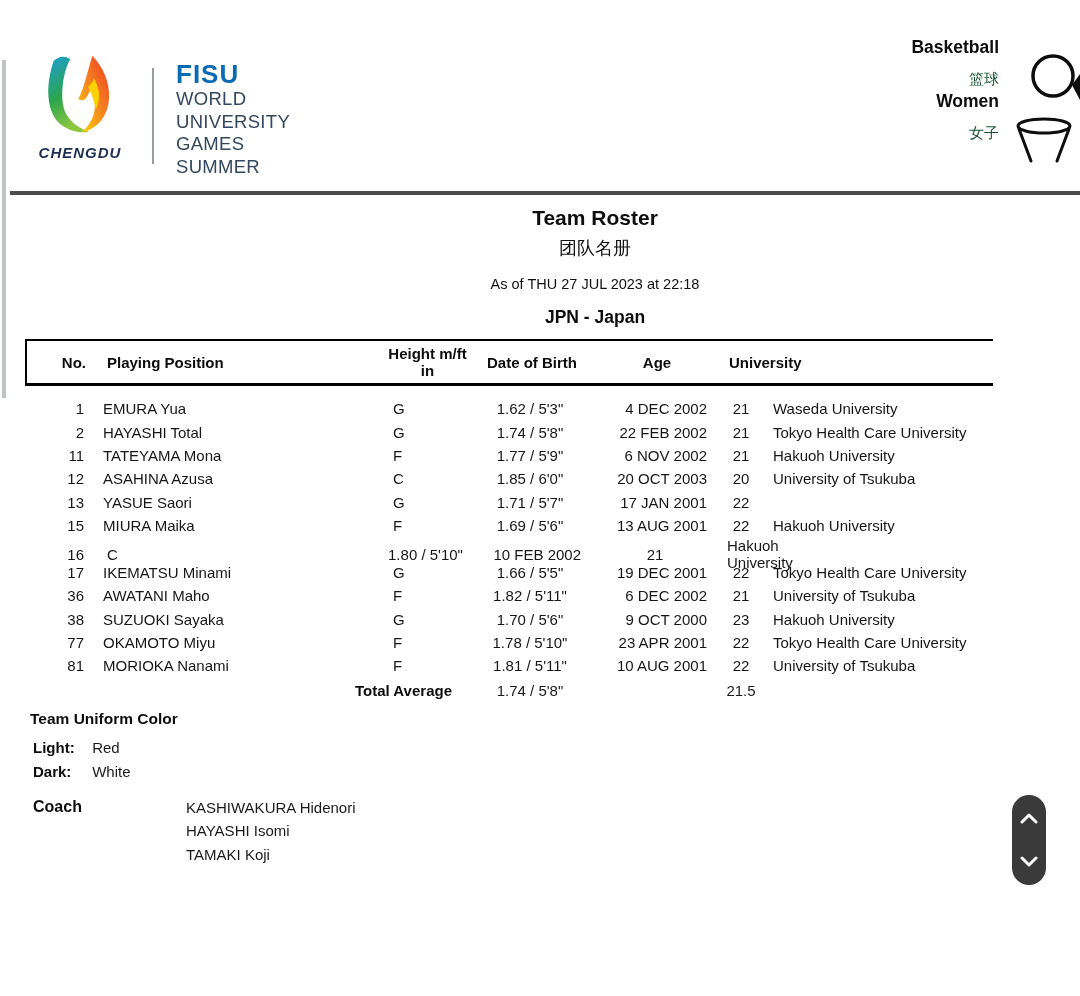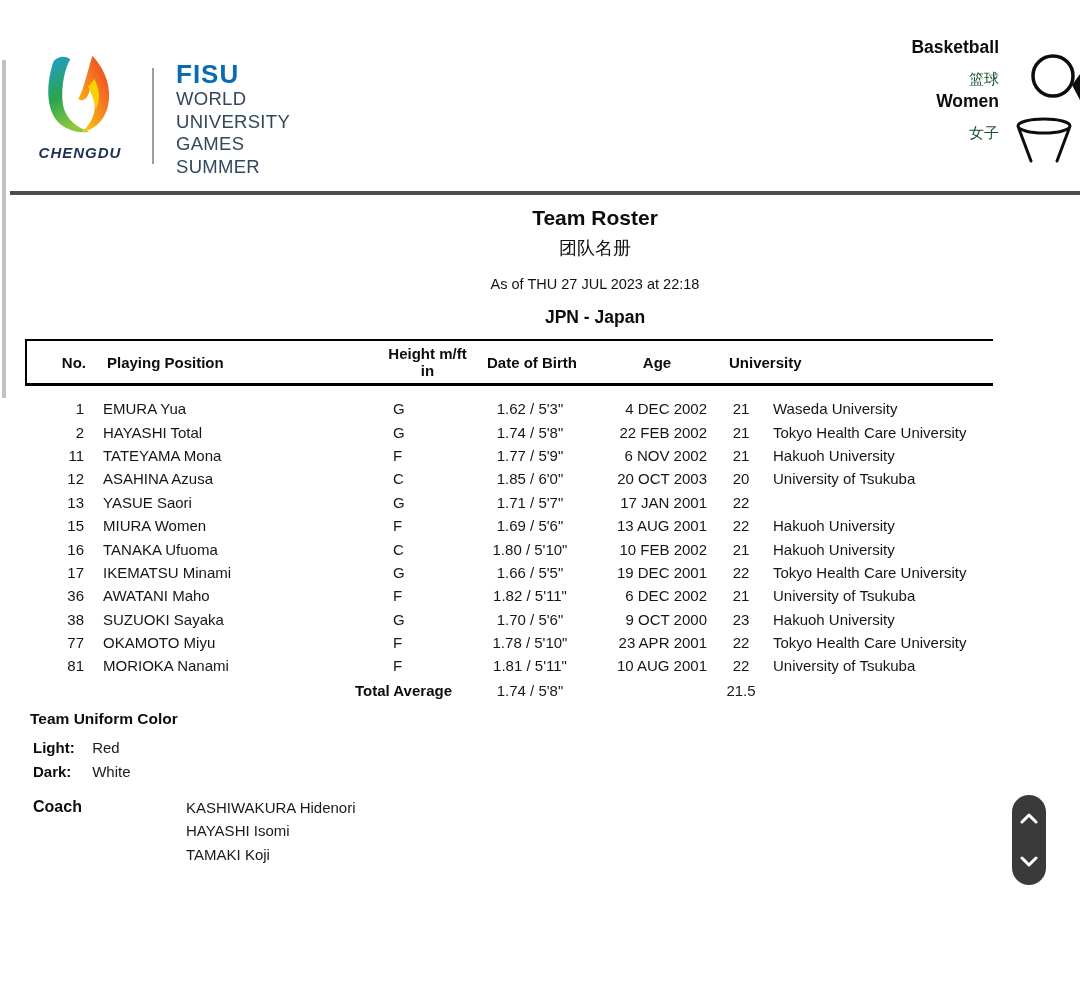--- a/index.html
+++ b/index.html
@@ -189,30 +189,29 @@
       <div class="trow">
         <div class="cell c-no">13</div>
         <div class="cell c-name">YASUE Saori</div>
         <div class="cell c-pos">G</div>
         <div class="cell c-height">1.71 / 5'7"</div>
         <div class="cell c-dob">17 JAN 2001</div>
         <div class="cell c-age">22</div>
       </div>
       <div class="trow">
         <div class="cell c-no">15</div>
-        <div class="cell c-name">MIURA Women</div>
+        <div class="cell c-name">MIURA Maika</div>
         <div class="cell c-pos">F</div>
         <div class="cell c-height">1.69 / 5'6"</div>
         <div class="cell c-dob">13 AUG 2001</div>
         <div class="cell c-age">22</div>
         <div class="cell c-university">Hakuoh University</div>
       </div>
       <div class="trow">
         <div class="cell c-no">16</div>
-        <div class="cell c-name">TANAKA Ufuoma</div>
         <div class="cell c-pos">C</div>
         <div class="cell c-height">1.80 / 5'10"</div>
         <div class="cell c-dob">10 FEB 2002</div>
         <div class="cell c-age">21</div>
         <div class="cell c-university">Hakuoh University</div>
       </div>
       <div class="trow">
         <div class="cell c-no">17</div>
         <div class="cell c-name">IKEMATSU Minami</div>
         <div class="cell c-pos">G</div>

